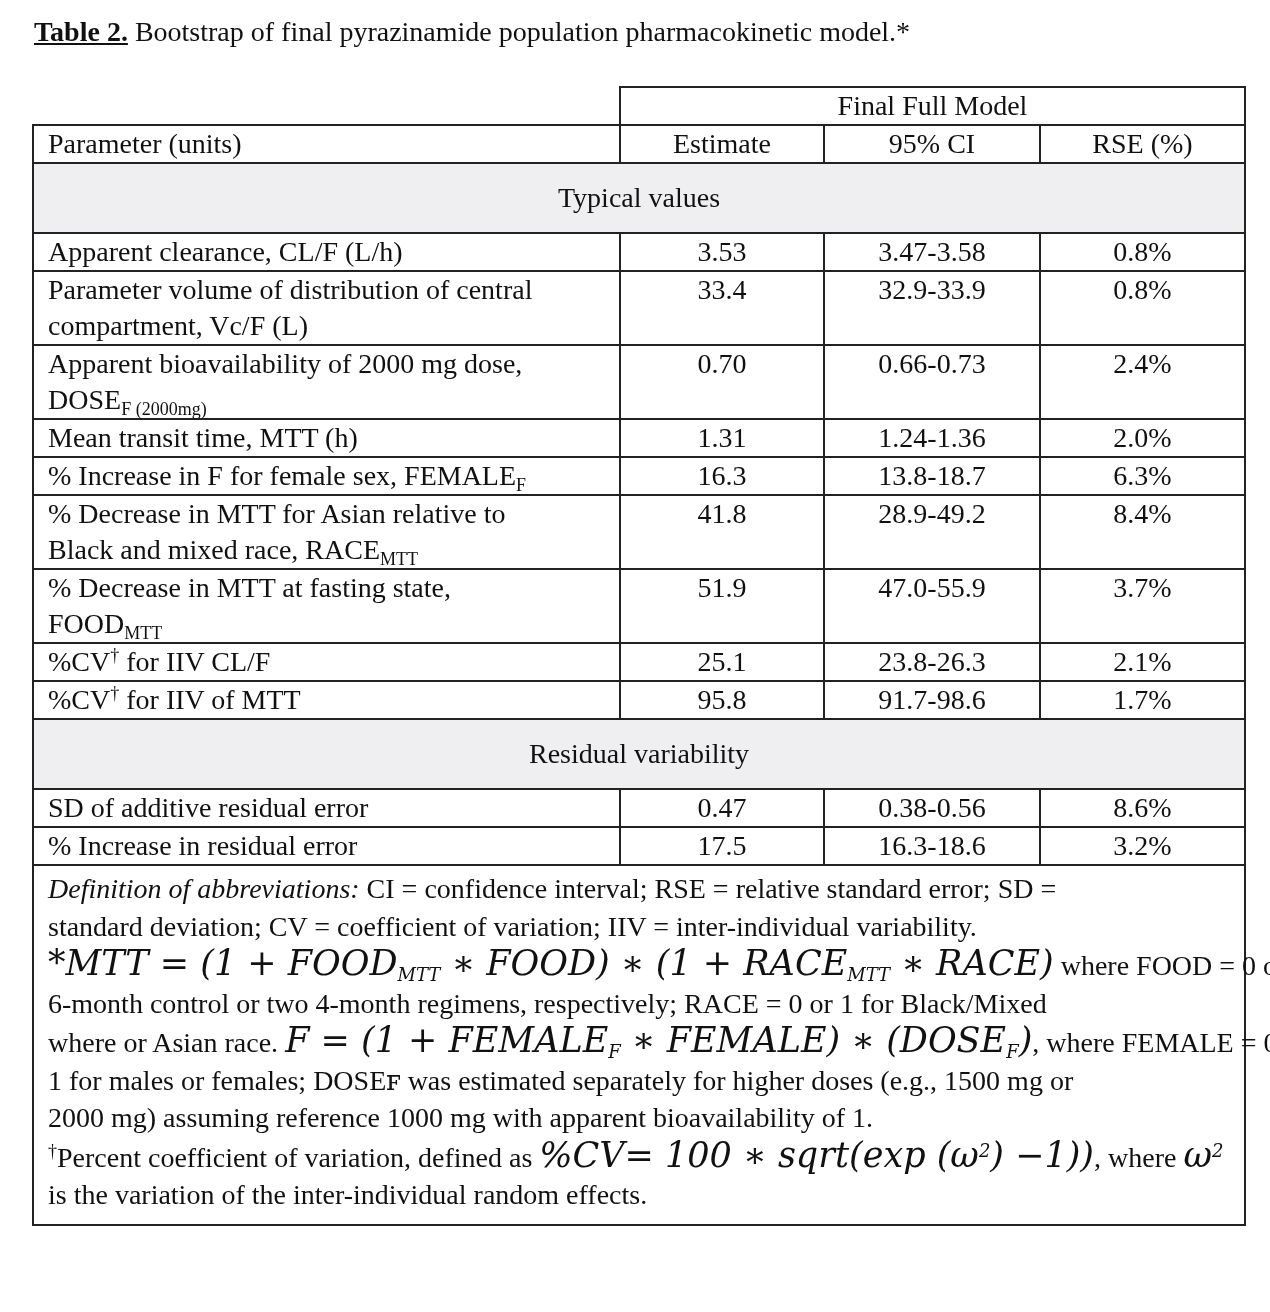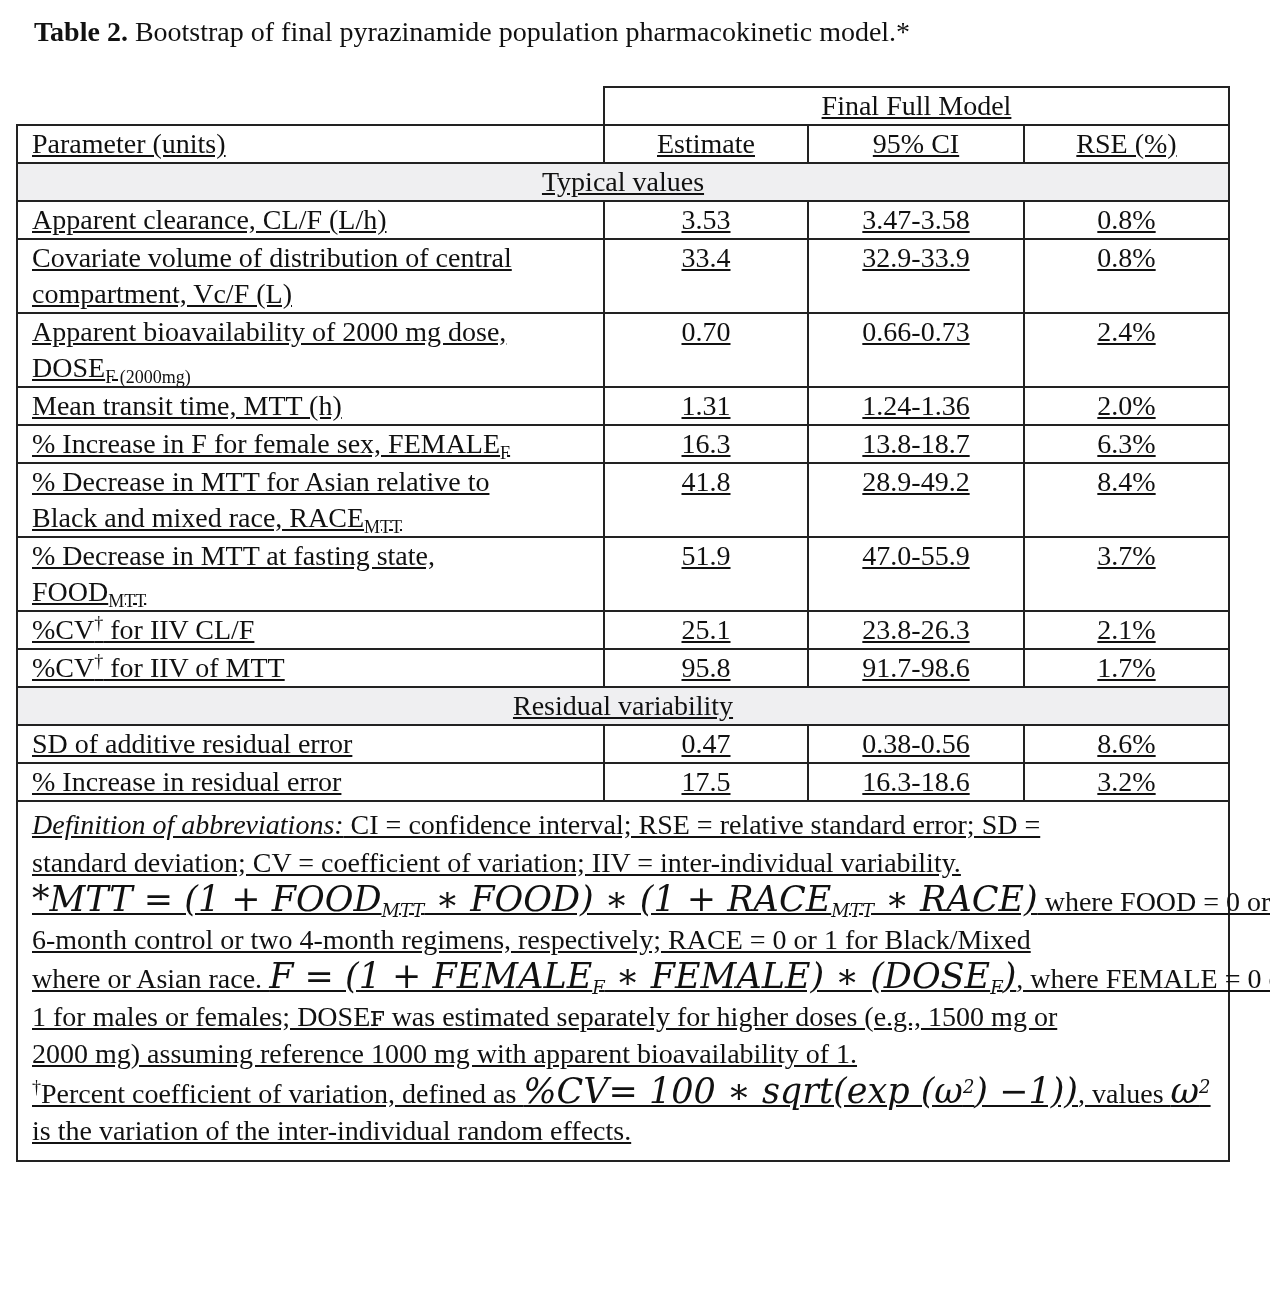--- a/index.html
+++ b/index.html
@@ -5,35 +5,35 @@
   html, body { margin: 0; padding: 0; background: #ffffff; }
   body {
     width: 1270px; height: 1312px; position: relative; overflow: hidden;
     font-family: "Liberation Serif", "DejaVu Serif", serif;
     color: #111111;
   }
   .caption {
     position: absolute; left: 34px; top: 14px;
     font-size: 28px; line-height: 36px; white-space: nowrap;
   }
-  .caption b { font-weight: bold; }
-  .tbl-wrap { position: absolute; left: 16px; top: 86px; width: 1212px; text-decoration: underline; }
+  .caption b { font-weight: bold; text-decoration: underline; }
+  .tbl-wrap { position: absolute; left: 32px; top: 86px; width: 1212px; }
   table {
     border-collapse: collapse; width: 1212px; table-layout: fixed;
     font-size: 28px; line-height: 36px;
   }
   col.c1 { width: 587px; } col.c2 { width: 204px; } col.c3 { width: 216px; } col.c4 { width: 205px; }
   td, th { border: 2px solid #222222; padding: 0 14px; vertical-align: top; font-weight: normal; }
   td.num { text-align: center; padding: 0 6px; }
   tr.group-top td.blank { border-top: none; border-left: none; border-bottom: 2px solid #222; }
   tr.group-top td.ffm { text-align: center; border-bottom: 2px solid #222; height: 36px; }
   th.param { text-align: left; }
   th.hnum { text-align: center; }
   tr.section td {
-    background: #efeff1; text-align: center; height: 36px; padding: 0;
+    background: #efeff1; text-align: center; height: 36px; padding: 16px;
   }
   sub.s { font-size: 18px; vertical-align: -6px; line-height: 0; }
   sup.d { font-size: 18px; vertical-align: 10px; line-height: 0; }
   td.footnote {
     padding: 4px 14px 10px 14px; font-size: 28px; line-height: 37.5px;
   }
   .fn-line { display: block; white-space: nowrap; }
   .it { font-style: italic; }
   .math { font-family: "DejaVu Serif", serif; font-style: italic; font-size: 35px; }
 </style>
@@ -69,21 +69,21 @@
     <tr class="section">
       <td colspan="4">Typical values</td>
     </tr>
     <tr>
       <td>Apparent clearance, CL/F (L/h)</td>
       <td class="num">3.53</td>
       <td class="num">3.47-3.58</td>
       <td class="num">0.8%</td>
     </tr>
     <tr>
-      <td><span>Covariate volume of distribution of central</span><br><span>compartment, Vc/F (L)</span></td>
+      <td><span>Parameter volume of distribution of central</span><br><span>compartment, Vc/F (L)</span></td>
       <td class="num">33.4</td>
       <td class="num">32.9-33.9</td>
       <td class="num">0.8%</td>
     </tr>
     <tr>
       <td><span>Apparent bioavailability of 2000 mg dose,</span><br><span>DOSE</span><sub class="s">F (2000mg)</sub></td>
       <td class="num">0.70</td>
       <td class="num">0.66-0.73</td>
       <td class="num">2.4%</td>
     </tr>
@@ -144,19 +144,19 @@
 
     <tr>
       <td class="footnote" colspan="4">
         <span class="fn-line"><span class="it">Definition of abbreviations:</span><span> CI = confidence interval; RSE = relative standard error; SD =</span></span>
         <span class="fn-line">standard deviation; CV = coefficient of variation; IIV = inter-individual variability.</span>
         <span class="fn-line"><span class="math">*MTT = (1 + FOOD</span><sub class="s math">MTT</sub><span class="math"> ∗ FOOD) ∗ (1 +  RACE</span><sub class="s math">MTT</sub><span class="math"> ∗ RACE)</span><span> where FOOD = 0 or 1 for</span></span>
         <span class="fn-line">6-month control or two 4-month regimens, respectively; RACE = 0 or 1 for Black/Mixed</span>
         <span class="fn-line"><span>where or Asian race.  </span><span class="math">F = (1 + FEMALE</span><sub class="s math">F</sub><span class="math">  ∗ FEMALE) ∗ (DOSE</span><sub class="s math">F</sub><span class="math">)</span><span>, where FEMALE = 0 or</span></span>
         <span class="fn-line">1 for males or females; DOSEꜰ was estimated separately for higher doses (e.g., 1500 mg or</span>
         <span class="fn-line">2000 mg) assuming reference 1000 mg with apparent bioavailability of 1.</span>
-        <span class="fn-line"><sup class="d">†</sup><span>Percent coefficient of variation, defined as </span><span class="math">%CV= 100 ∗ sqrt(exp (ω</span><sup class="d math">2</sup><span class="math">) −1))</span><span>, values </span><span class="math">ω</span><sup class="d math">2</sup></span>
+        <span class="fn-line"><sup class="d">†</sup><span>Percent coefficient of variation, defined as </span><span class="math">%CV= 100 ∗ sqrt(exp (ω</span><sup class="d math">2</sup><span class="math">) −1))</span><span>, where </span><span class="math">ω</span><sup class="d math">2</sup></span>
         <span class="fn-line">is the variation of the inter-individual random effects.</span>
       </td>
     </tr>
   </tbody>
 </table>
 </div>
 
 </body></html>

